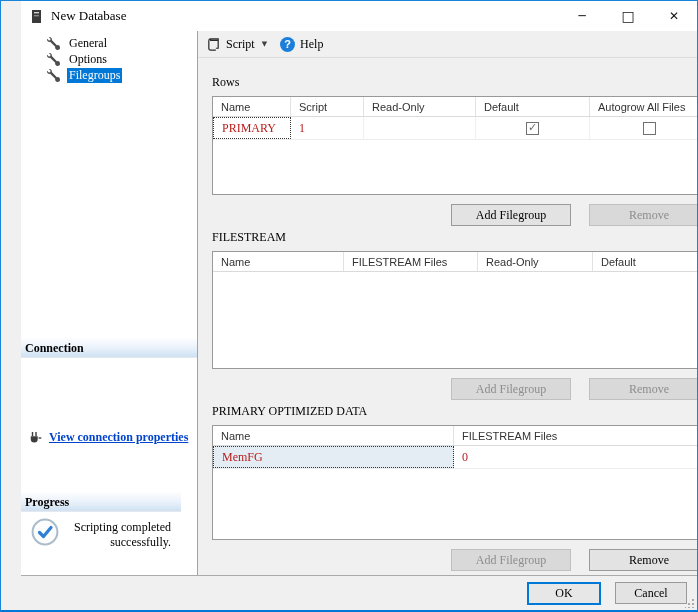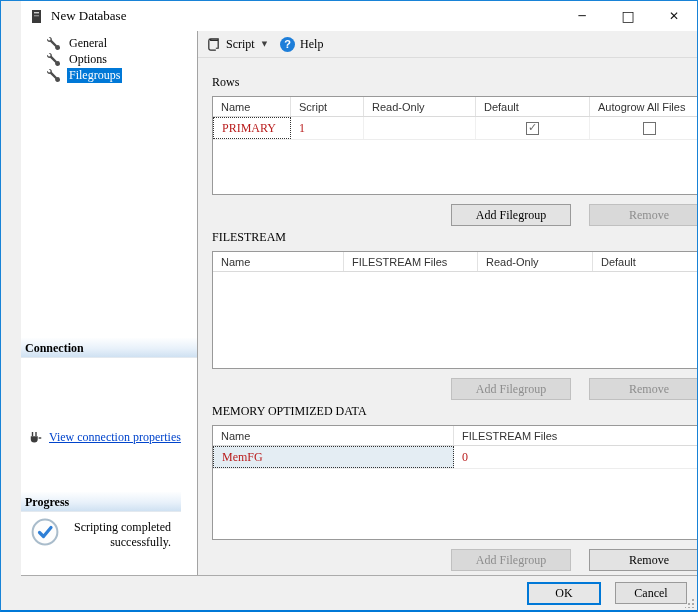--- a/index.html
+++ b/index.html
@@ -30,21 +30,21 @@
     background:linear-gradient(to bottom,#fdfeff 0%,#e8f1fa 55%,#cfe1f2 100%);
     border-bottom:1px solid #e3e9ef;
   }
   .page-list { padding-top:4px; }
   .page-item { display:flex; align-items:center; height:16px; padding-left:10px; margin-bottom:0;margin-left:16px; }
   .page-item .wrench { width:13px; height:13px; display:inline-flex; flex:0 0 auto; }
   .page-item .page-label { margin-left:7px; padding:0 2px; }
   .page-item .page-label.selected { background:#0078d7; color:#fff; }
 
   .hdr-connection { position:absolute; top:307px; left:0; right:0; }
-  .conn-link-row { position:absolute; top:399px; left:8px; display:flex; align-items:center; }
+  .conn-link-row { position:absolute; top:399px; left:8px; display:flex; align-items:center;font-weight:bold; }
   .conn-icon { width:14px; height:14px; display:inline-flex; }
   .conn-link { margin-left:6px; color:#0044cc; text-decoration:underline; cursor:pointer; }
 
   .hdr-progress { position:absolute; top:461px; left:0; right:16px; }
   .progress-row { position:absolute; top:487px; left:10px; display:flex; }
   .progress-icon { width:28px; height:28px; flex:0 0 auto; }
   .progress-text { width:112px; line-height:1.25; padding-top:2px;text-align:right; }
 
   
   .main { flex:1 1 auto; background:#f0f0f0; position:relative; overflow:hidden; }
@@ -235,21 +235,21 @@
           <div class="ghc" style="width:115px">Read-Only</div>
           <div class="ghc" style="width:115px">Default</div>
         </div>
         <div class="grid-empty"></div>
       </div>
       <div class="btn-row">
         <div class="btn disabled">Add Filegroup</div>
         <div class="btn disabled">Remove</div>
       </div>
 
-      <div class="sec-title t-mem-title">MEMORY OPTIMIZED DATA</div>
+      <div class="sec-title t-mem-title">PRIMARY OPTIMIZED DATA</div>
       <div class="grid t-mem">
         <div class="grid-head">
           <div class="ghc" style="width:241px">Name</div>
           <div class="ghc" style="width:254px">FILESTREAM Files</div>
         </div>
         <div class="grid-row">
           <div class="gc sel-cell" style="width:241px">MemFG</div>
           <div class="gc" style="width:254px">0</div>
         </div>
         <div class="grid-empty"></div>

